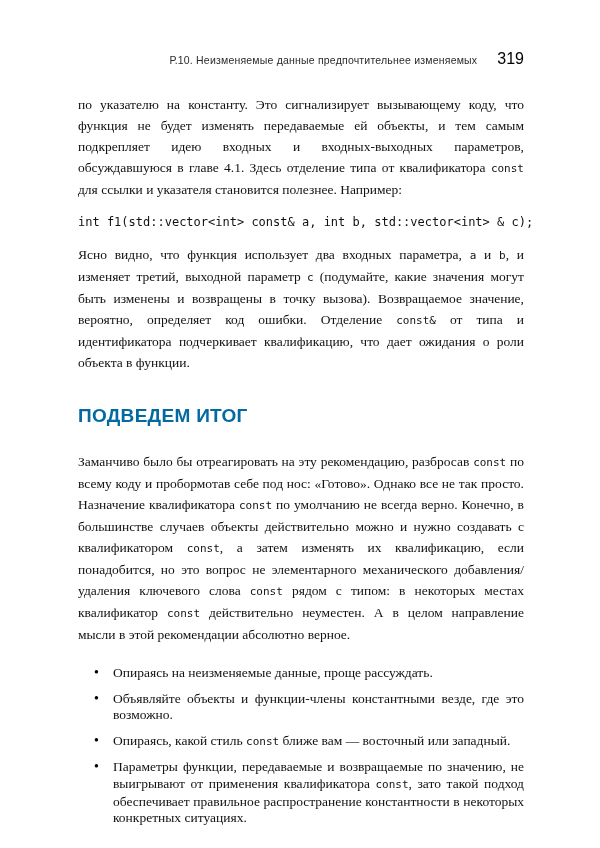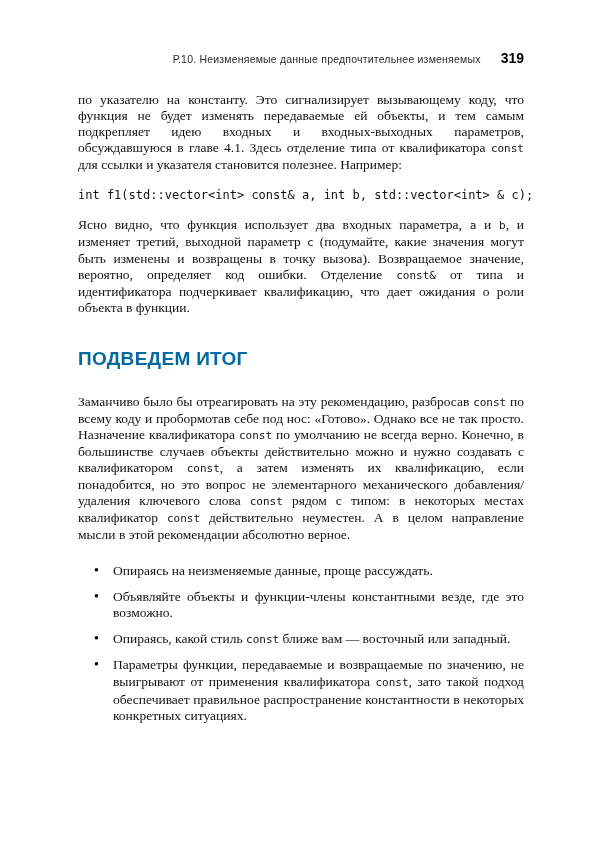--- a/index.html
+++ b/index.html
@@ -27,27 +27,27 @@
     margin-bottom: 26px;
   }
   .running-head {
     font-family: "Liberation Sans", sans-serif;
     font-size: 10.5px;
     color: #2b2b2b;
     letter-spacing: 0.2px;
   }
   .page-number {
     font-family: "Liberation Sans", sans-serif;
-    font-size: 14px;
-    font-weight: bold;
+    font-size: 16px;
+    font-weight: normal;
     color: #000000;
   }
   .body-text {
     font-size: 13.5px;
-    line-height: 16px;
+    line-height: 21px;
     text-align: justify;
     margin: 0 0 13px 0;
   }
   .inline-code {
     font-family: "DejaVu Sans Mono", monospace;
     font-size: 11px;
     color: #111111;
   }
   .code-block {
     font-family: "DejaVu Sans Mono", monospace;

